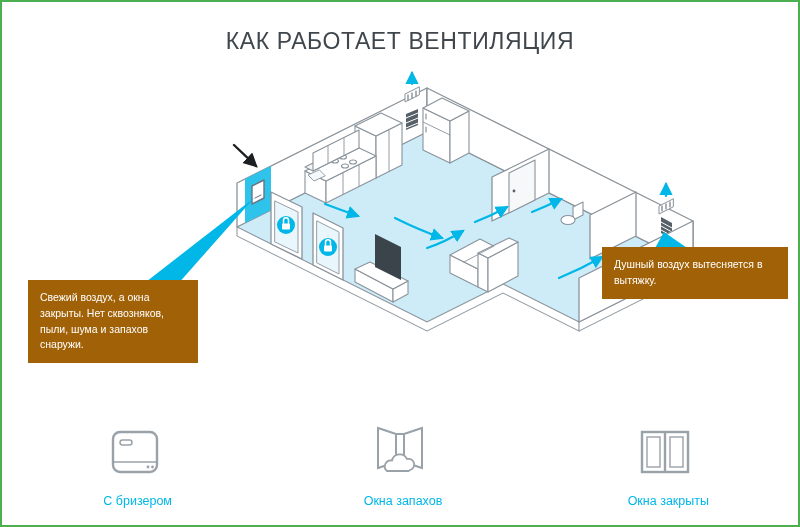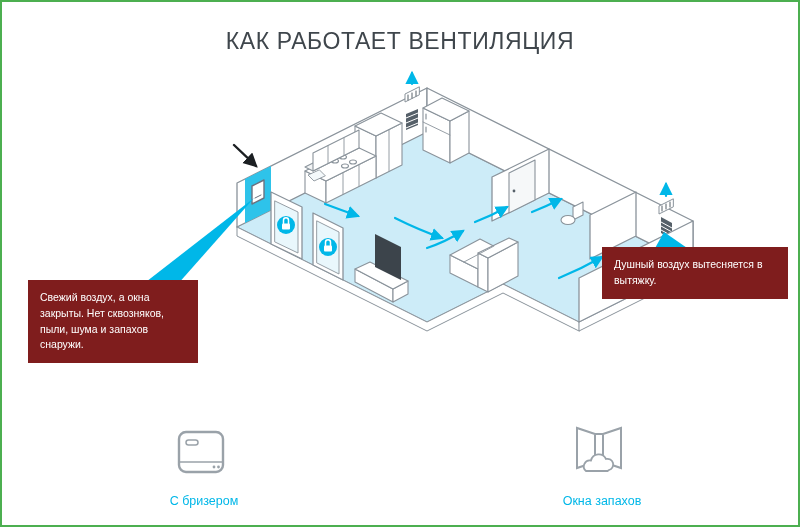--- a/index.html
+++ b/index.html
@@ -8,21 +8,21 @@
     position:relative;width:800px;height:527px;box-sizing:border-box;
     background:#ffffff;border:2px solid #4caf50;overflow:hidden;
     font-family:"Liberation Sans",sans-serif;
   }
   .page-title{
     margin:26px 0 7px;text-align:center;font-size:23px;font-weight:500;
     color:#3f464c;letter-spacing:.6px;
   }
   .scene{position:absolute;left:95px;top:68px;}
   .callout{
-    position:absolute;background:#7f1d1d;color:#ffffff;
+    position:absolute;background:#a16207;color:#ffffff;
     font-size:10.5px;line-height:1.5;padding:10px 12px;box-sizing:border-box;
   }
   .callout-left{left:26px;top:278px;width:170px;}
   .callout-right{left:600px;top:245px;width:186px;}
   .pointer{position:absolute;pointer-events:none;}
   .pointer-left{left:130px;top:192px;}
   .pointer-right{left:640px;top:226px;}
   .legend{
     position:absolute;left:0;right:0;top:418px;
     display:flex;justify-content:space-around;align-items:flex-start;
@@ -209,15 +209,24 @@
     <div class="legend-item">
       <svg viewBox="0 0 64 64">
         <polygon points="28,14 10,8 10,48 28,42" fill="#ffffff" stroke="#9aa2a9" stroke-width="2"></polygon>
         <polygon points="36,14 54,8 54,48 36,42" fill="#ffffff" stroke="#9aa2a9" stroke-width="2"></polygon>
         <path d="M28,14 H36" stroke="#9aa2a9" stroke-width="2" fill="none"></path>
         <path d="M19,51 a6,6 0 0 1 5,-10.5 a8,8 0 0 1 15,-1.5 a5.5,5.5 0 0 1 3,11 l-1.5,1 h-19 z" fill="#ffffff" stroke="#9aa2a9" stroke-width="1.8"></path>
       </svg>
       <div class="legend-label">Окна запахов</div>
     </div>
 
+    <div class="legend-item">
+      <svg viewBox="0 0 64 64">
+        <rect x="9" y="12" width="46" height="40" fill="#ffffff" stroke="#9aa2a9" stroke-width="2.4"></rect>
+        <path d="M32,12 V52" stroke="#9aa2a9" stroke-width="2.4"></path>
+        <rect x="14" y="17" width="13" height="30" fill="none" stroke="#9aa2a9" stroke-width="1.4"></rect>
+        <rect x="37" y="17" width="13" height="30" fill="none" stroke="#9aa2a9" stroke-width="1.4"></rect>
+      </svg>
+      <div class="legend-label">Окна закрыты</div>
+    </div>
 
   </div>
 </div>
 
 </body></html>

